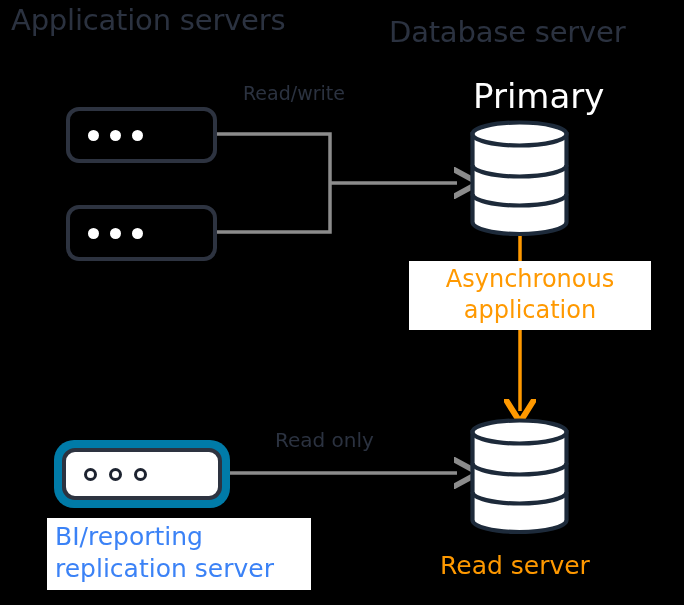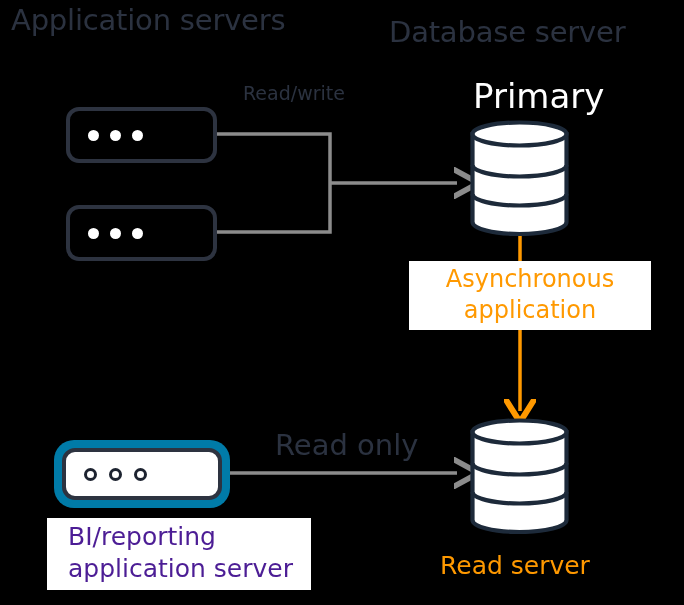--- a/index.html
+++ b/index.html
@@ -115,21 +115,21 @@
   }
   #label-readwrite {
     left: 243px;
     top: 82px;
     font-size: 19px;
     color: #2b3240;
   }
   #label-readonly {
     left: 275px;
     top: 428px;
-    font-size: 29px;
+    font-size: 20px;
     color: #2b3240;
   }
   #label-primary {
     left: 473px;
     top: 76px;
     font-size: 34px;
     color: #ffffff;
   }
   #label-readreplica {
     left: 440px;
@@ -149,22 +149,22 @@
     padding: 3px 0 5px 0;
     margin-left: 12px;
   }
   #label-bi {
     left: 47px;
     top: 518px;
     width: 264px;
     background: #ffffff;
     font-size: 25px;
     line-height: 1.28;
-    color: #4c1d95;
-    padding: 3px 6px 5px 21px;
+    color: #3b82f6;
+    padding: 3px 6px 5px 8px;
     box-sizing: border-box;
   }
   .label-line { display: block; }
 </style>
 </head>
 <body>
 
 <div id="canvas">
 
   <div class="col-header" id="header-app">Application servers</div>
@@ -242,16 +242,16 @@
 
   <div class="label" id="label-readreplica">Read server</div>
 
   <div class="label" id="label-async">
     <span class="label-line">Asynchronous</span>
     <span class="label-line">application</span>
   </div>
 
   <div class="label" id="label-bi">
     <span class="label-line">BI/reporting</span>
-    <span class="label-line">application server</span>
+    <span class="label-line">replication server</span>
   </div>
 
 </div>
 
 </body></html>

